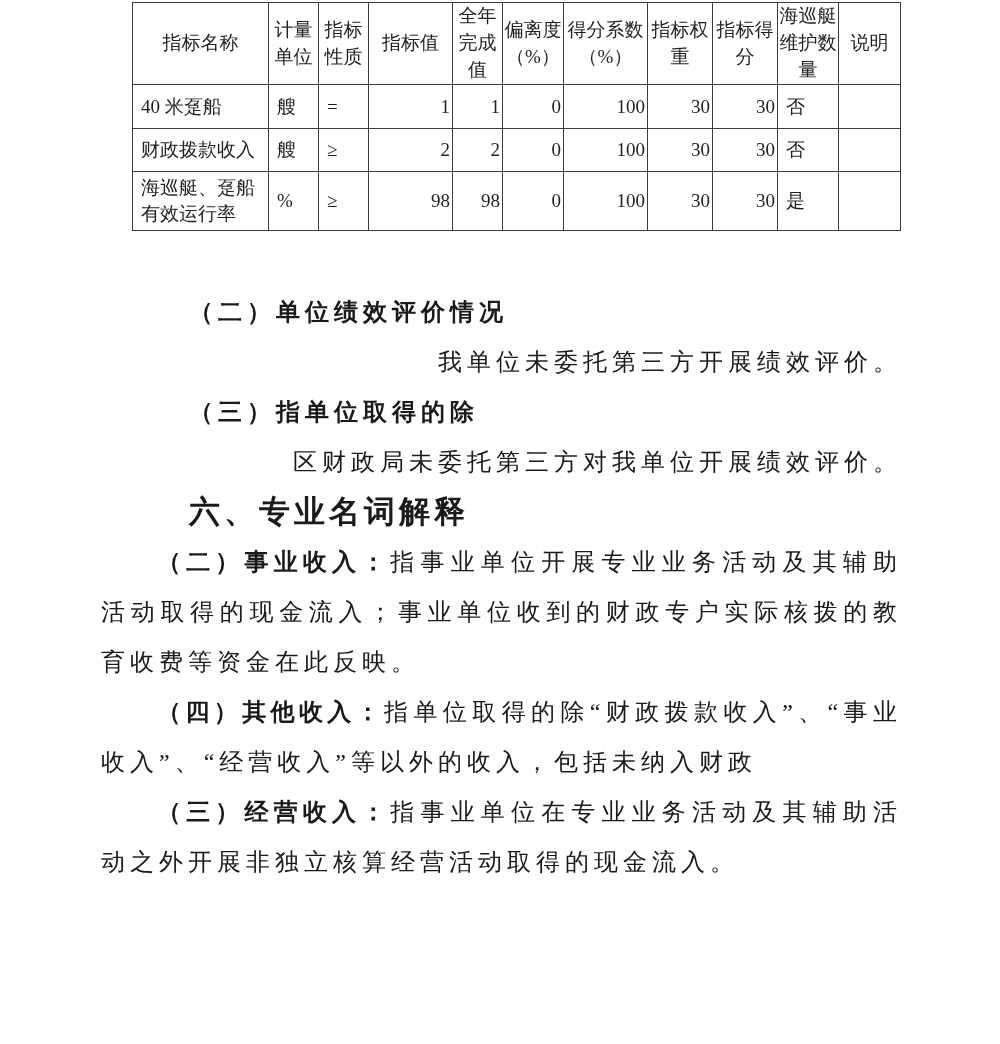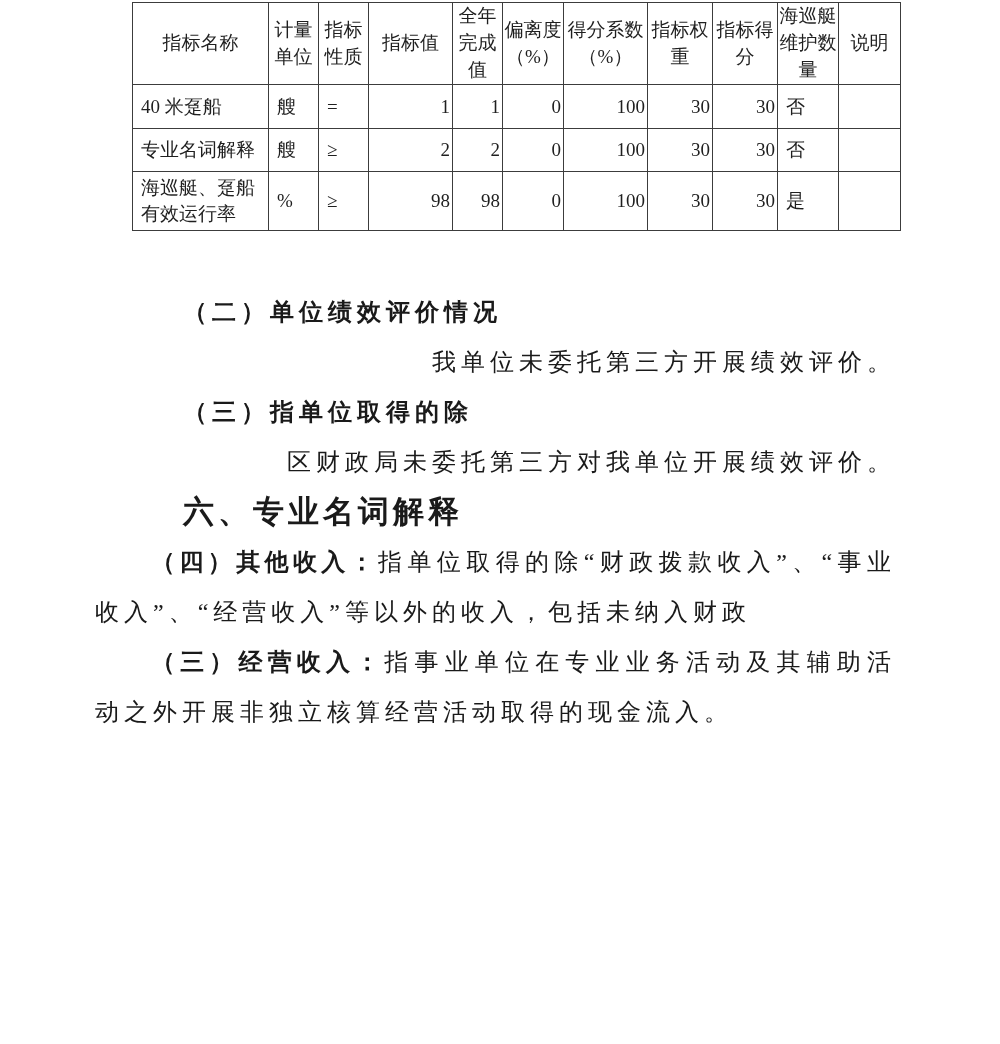--- a/index.html
+++ b/index.html
@@ -43,21 +43,21 @@
   }
   tr.r1 { height: 44px; }
   tr.r2 { height: 43px; }
   tr.r3 { height: 59px; }
   td.t-left  { text-align: left;  padding-left: 8px; line-height: 1.35; }
   td.t-num   { text-align: right; padding-right: 2px; }
 
   
   .doc-text {
     position: absolute;
-    left: 95px;
+    left: 101px;
     top: 287px;
     width: 801px;
   }
   .doc-text p {
     font-size: 24px;
     line-height: 50px;
     letter-spacing: 5px;
     text-align: justify;
     color: #1a1a1a;
   }
@@ -125,21 +125,21 @@
         <td class="t-num">1</td>
         <td class="t-num">1</td>
         <td class="t-num">0</td>
         <td class="t-num">100</td>
         <td class="t-num">30</td>
         <td class="t-num">30</td>
         <td class="t-left">否</td>
         <td class="t-left"></td>
       </tr>
       <tr class="r2">
-        <td class="t-left">专业名词解释</td>
+        <td class="t-left">财政拨款收入</td>
         <td class="t-left">艘</td>
         <td class="t-left">≥</td>
         <td class="t-num">2</td>
         <td class="t-num">2</td>
         <td class="t-num">0</td>
         <td class="t-num">100</td>
         <td class="t-num">30</td>
         <td class="t-num">30</td>
         <td class="t-left">否</td>
         <td class="t-left"></td>
@@ -161,20 +161,23 @@
   </table>
 
   <div class="doc-text">
     <p class="sub-heading">（二）单位绩效评价情况</p>
     <p class="plain-para">我单位未委托第三方开展绩效评价。</p>
     <p class="sub-heading">（三）指单位取得的除</p>
     <p class="plain-para">区财政局未委托第三方对我单位开展绩效评价。</p>
     <p class="major-heading">六、专业名词解释</p>
 
     <p class="term-para">
+      <b>（二）事业收入：</b><span>指事业单位开展专业业务活动及其辅助活动取得的现金流入；事业单位收到的财政专户实际核拨的教育收费等资金在此反映。</span>
+    </p>
+    <p class="term-para">
       <b>（四）其他收入：</b><span>指单位取得的除“财政拨款收入”、“事业收入”、“经营收入”等以外的收入，包括未纳入财政</span>
     </p>
     <p class="term-para">
       <b>（三）经营收入：</b><span>指事业单位在专业业务活动及其辅助活动之外开展非独立核算经营活动取得的现金流入。</span>
     </p>
   </div>
 
 </div>
 
 </body></html>

